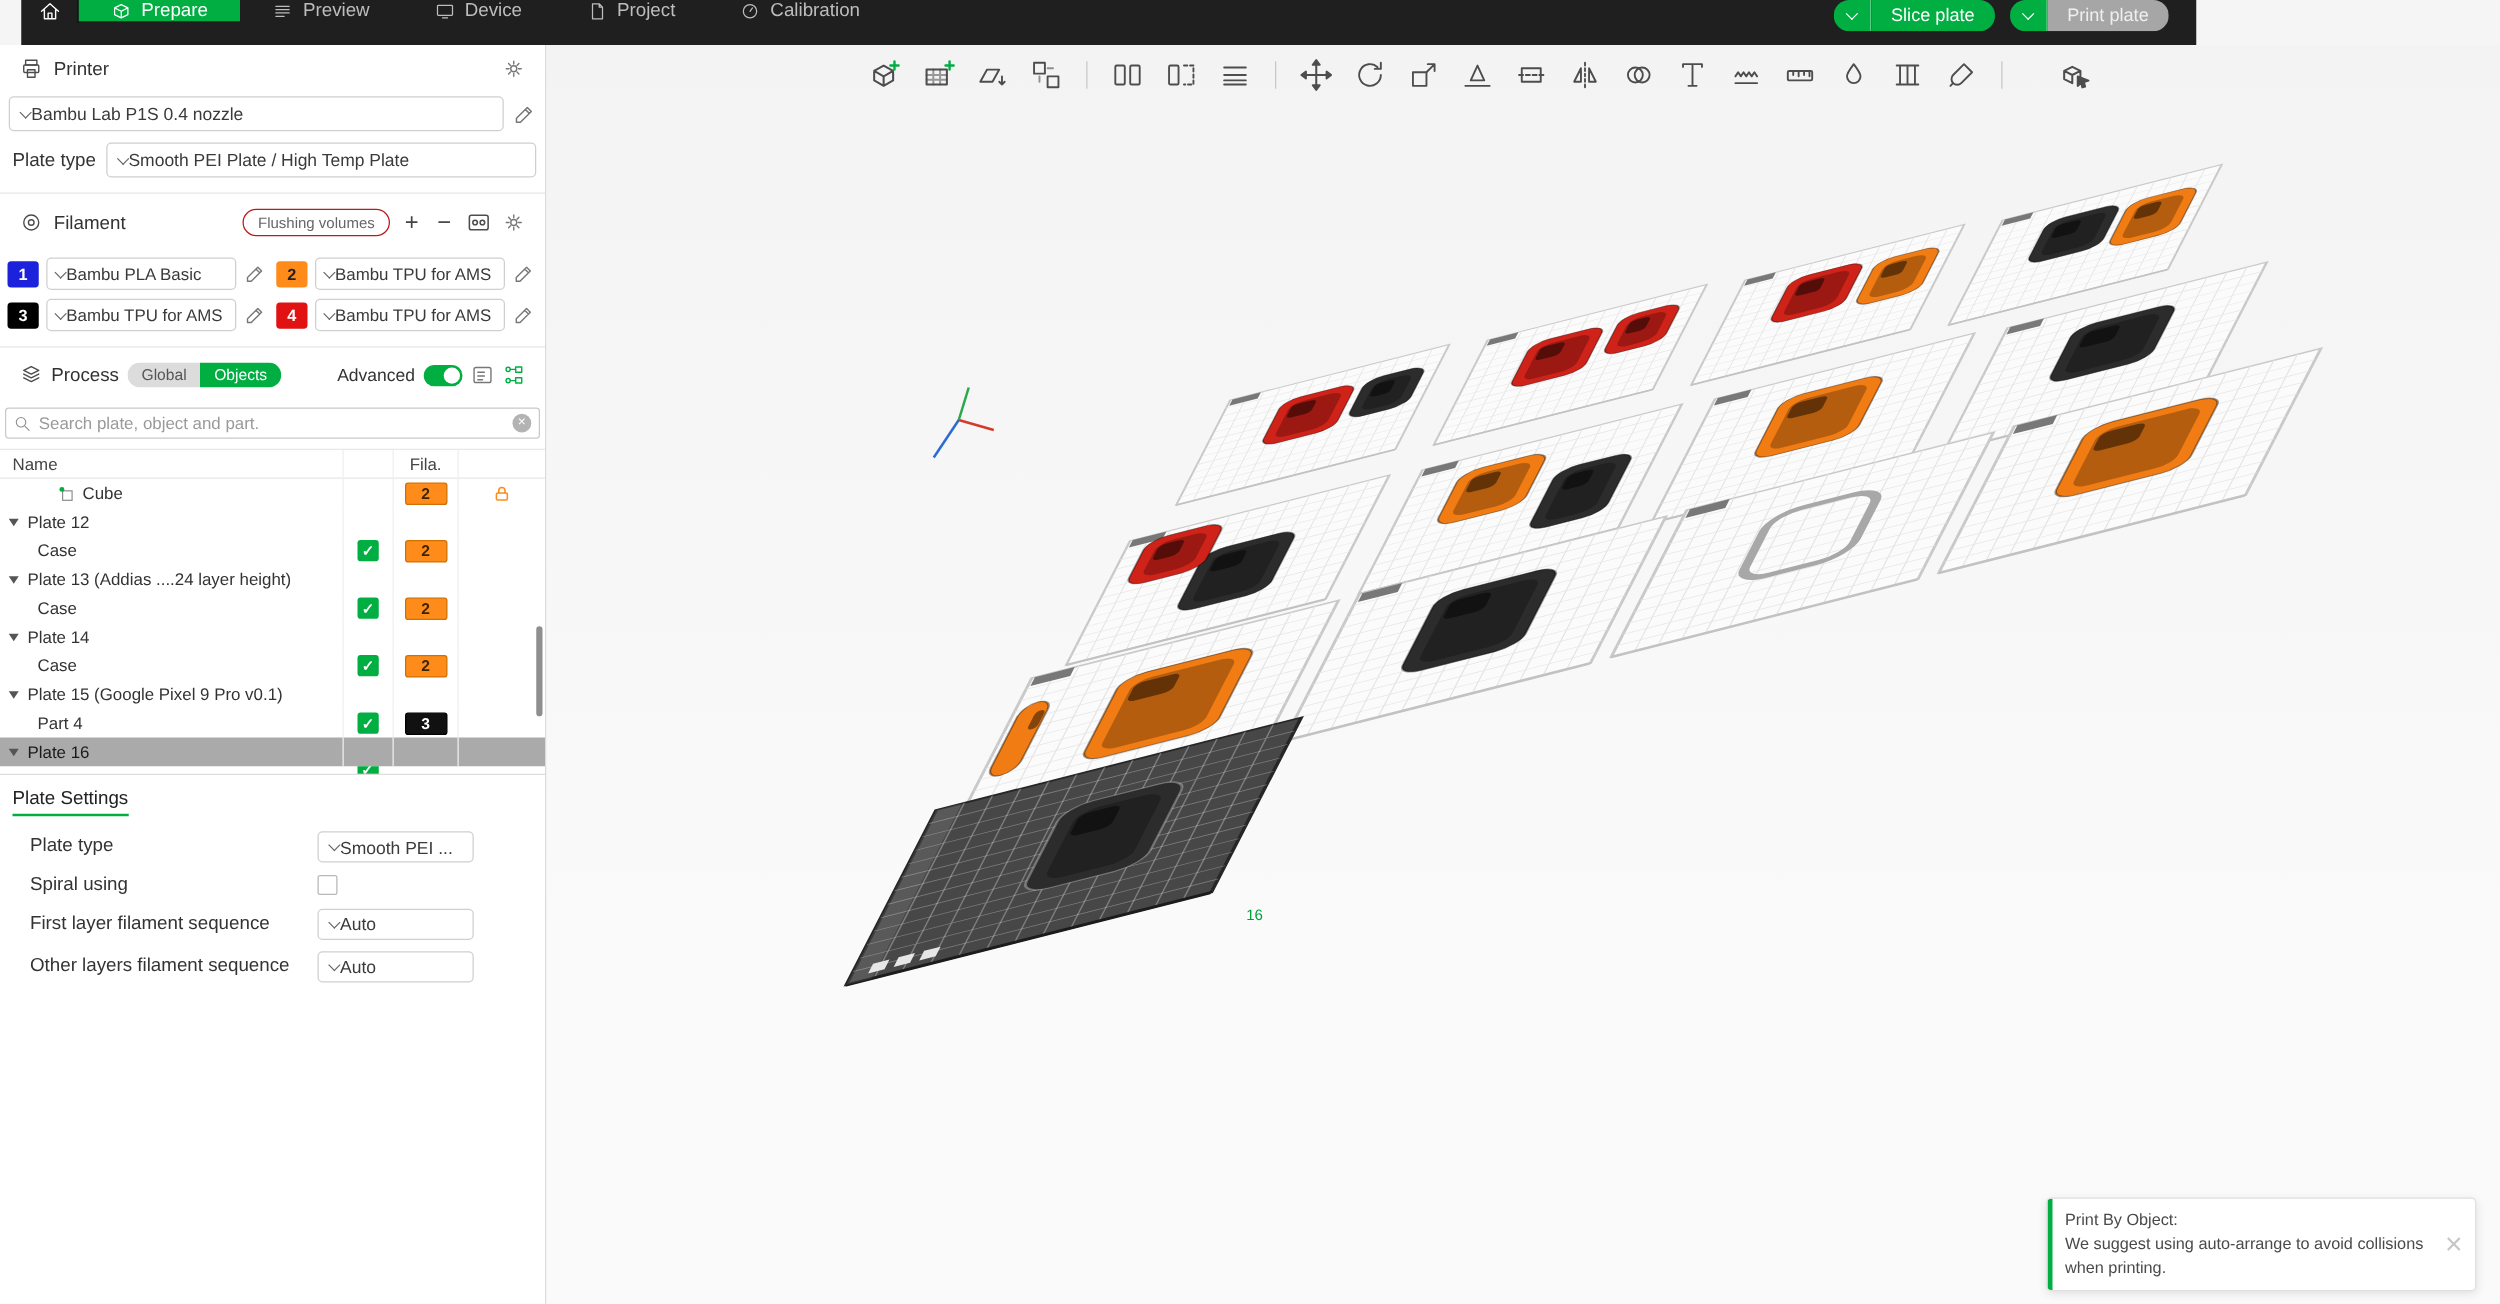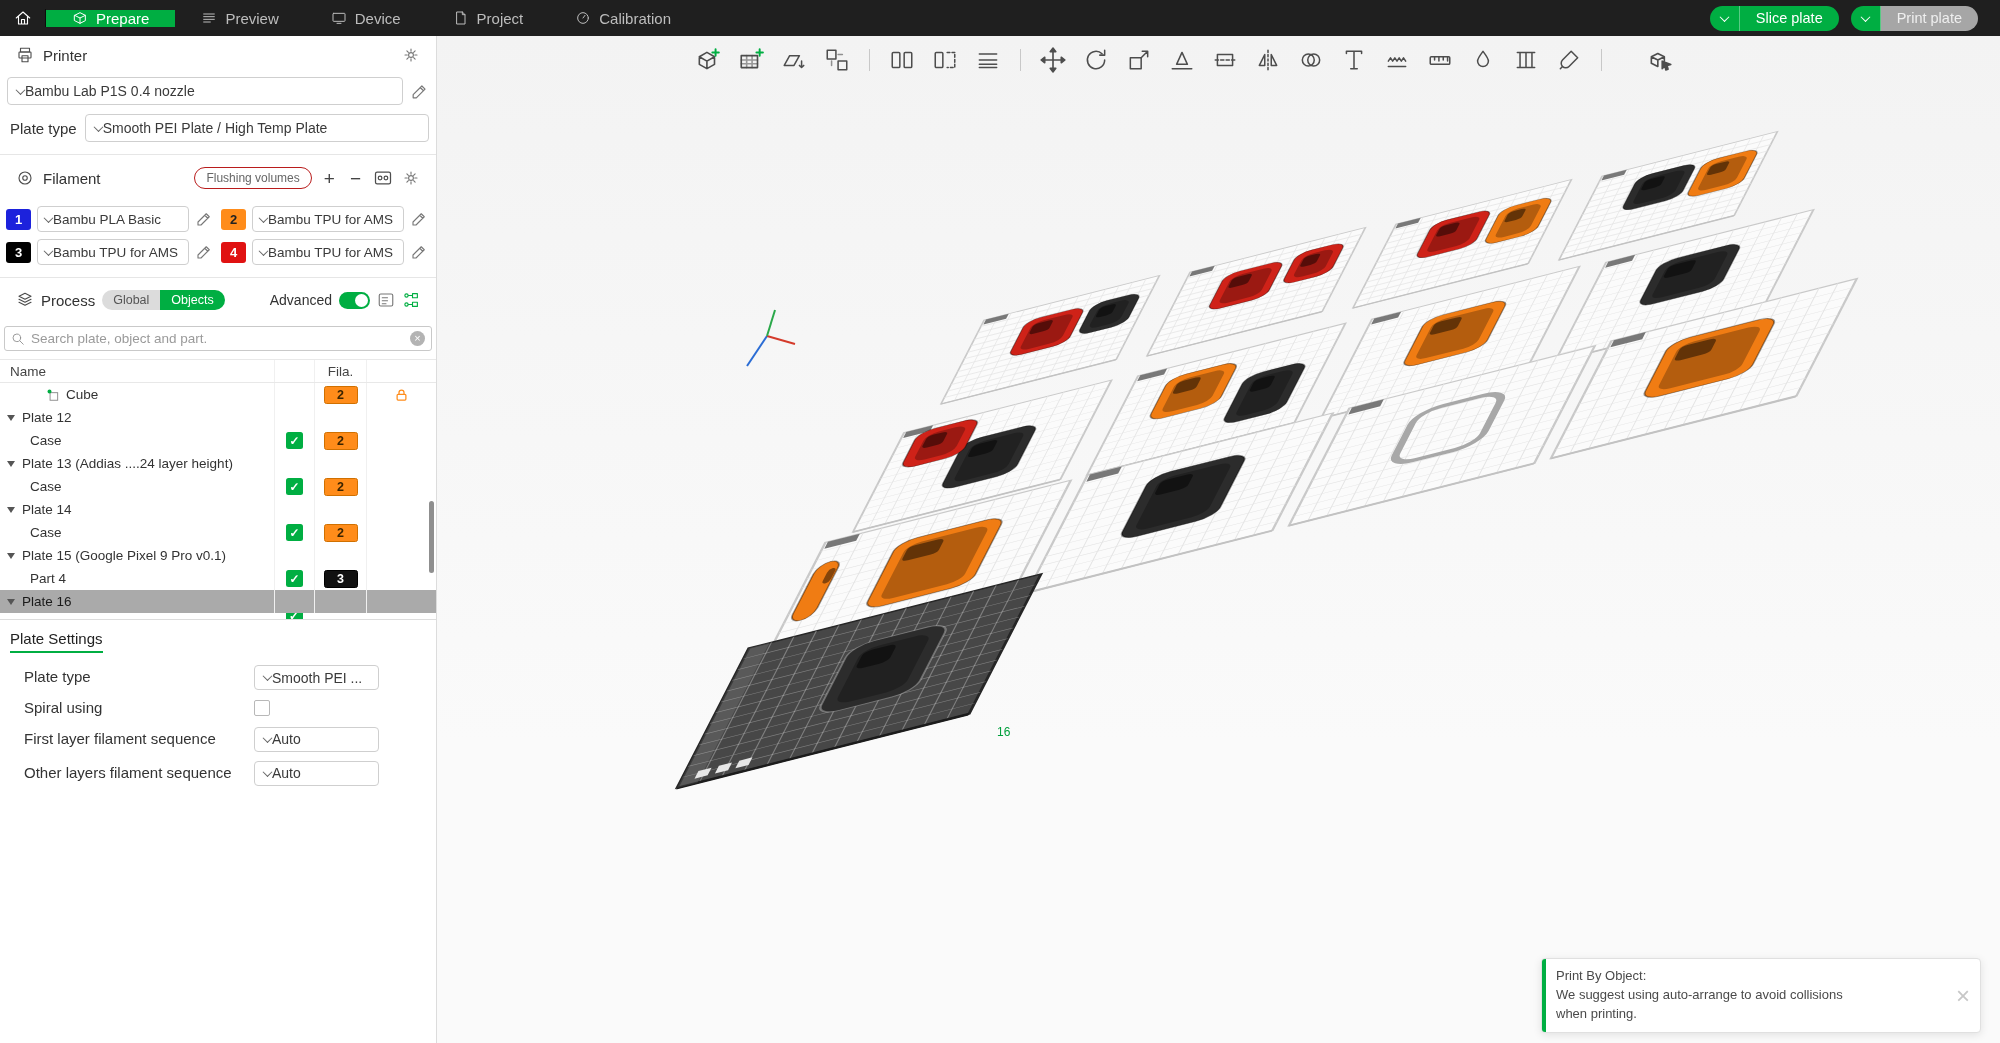--- a/index.html
+++ b/index.html
@@ -1,21 +1,21 @@
 <!DOCTYPE html>
 <html><head>
 <meta charset="utf-8">
 <style>
   *{box-sizing:border-box;margin:0;padding:0}
   html,body{width:2000px;height:1043px;overflow:hidden;font-family:"Liberation Sans",sans-serif;background:#f5f5f5}
   svg{display:block}
   .stroke-ic{stroke:#4d4d4d;fill:none;stroke-width:1.5;stroke-linecap:round;stroke-linejoin:round}
 
   
-  .topbar{position:absolute;left:0;top:0;width:2000px;height:36px;background:#1f1f1f;display:flex;align-items:center;z-index:30}
+  .topbar{position:absolute;left:17px;top:0;width:1740px;height:36px;background:#1f1f1f;display:flex;align-items:flex-start;z-index:30}
   .home-btn{width:46px;display:flex;align-items:center;justify-content:center;border-right:1px solid #0c0c0c;cursor:pointer}
   .tabs{display:flex;align-items:stretch}
   .tab{display:flex;align-items:center;gap:8px;padding:0 26px;color:#bdbdbd;font-size:15px;cursor:pointer}
   .tab svg{stroke:#bdbdbd}
   .tab.active{background:#00ae42;color:#fff}
   .tab.active svg{stroke:#fff}
   .topbar-right{margin-left:auto;display:flex;align-items:center;gap:12px;padding-right:22px}
   .pillbtn{height:25px;border-radius:13px;display:flex;align-items:center;overflow:hidden;font-size:14.5px;cursor:pointer}
   .pill-chev{width:30px;height:100%;display:flex;align-items:center;justify-content:center;background:#00ae42;border-right:1px solid rgba(255,255,255,.35)}
   .pill-label{padding:0 16px;height:100%;display:flex;align-items:center;background:#00ae42;color:#fff}
@@ -86,21 +86,21 @@
   .viewport{position:absolute;left:437px;top:36px;right:0;bottom:0;background:linear-gradient(180deg,#f3f3f3 0%,#fafafa 70%)}
   .vtoolbar{position:absolute;left:255px;top:8px;display:flex;align-items:center;gap:11px;z-index:5}
   .ticon{width:32px;height:32px;border-radius:4px;display:flex;align-items:center;justify-content:center;cursor:pointer}
   .ticon svg{stroke:#4d4d4d;fill:none;stroke-width:1.4;stroke-linecap:round;stroke-linejoin:round}
   .ticon .gplus{stroke:#00ae42;stroke-width:1.8}
   .vsep{width:1px;height:22px;background:#c8c8c8;margin:0 5px}
   .gap-l{margin-left:26px}
   #scene{position:absolute;inset:0}
 
   
-  .toast{position:absolute;right:19px;bottom:10px;width:440px;background:#fff;border:1px solid #e0e0e0;border-radius:4px;box-shadow:0 2px 8px rgba(0,0,0,.10);display:flex;align-items:center;overflow:hidden}
+  .toast{position:absolute;right:19px;bottom:10px;width:344px;background:#fff;border:1px solid #e0e0e0;border-radius:4px;box-shadow:0 2px 8px rgba(0,0,0,.10);display:flex;align-items:center;overflow:hidden}
   .toast .bar{width:4px;align-self:stretch;background:#00ae42}
   .toast .txt{flex:1;padding:8px 6px 8px 10px;font-size:13px;color:#4a4a4a;line-height:1.45}
   .toast .close{width:34px;display:flex;align-items:center;justify-content:center;font-size:24px;color:#c7c7c7;cursor:pointer}
 </style>
 </head>
 <body>
 
 <header class="topbar">
   <div class="home-btn">
     <span>

